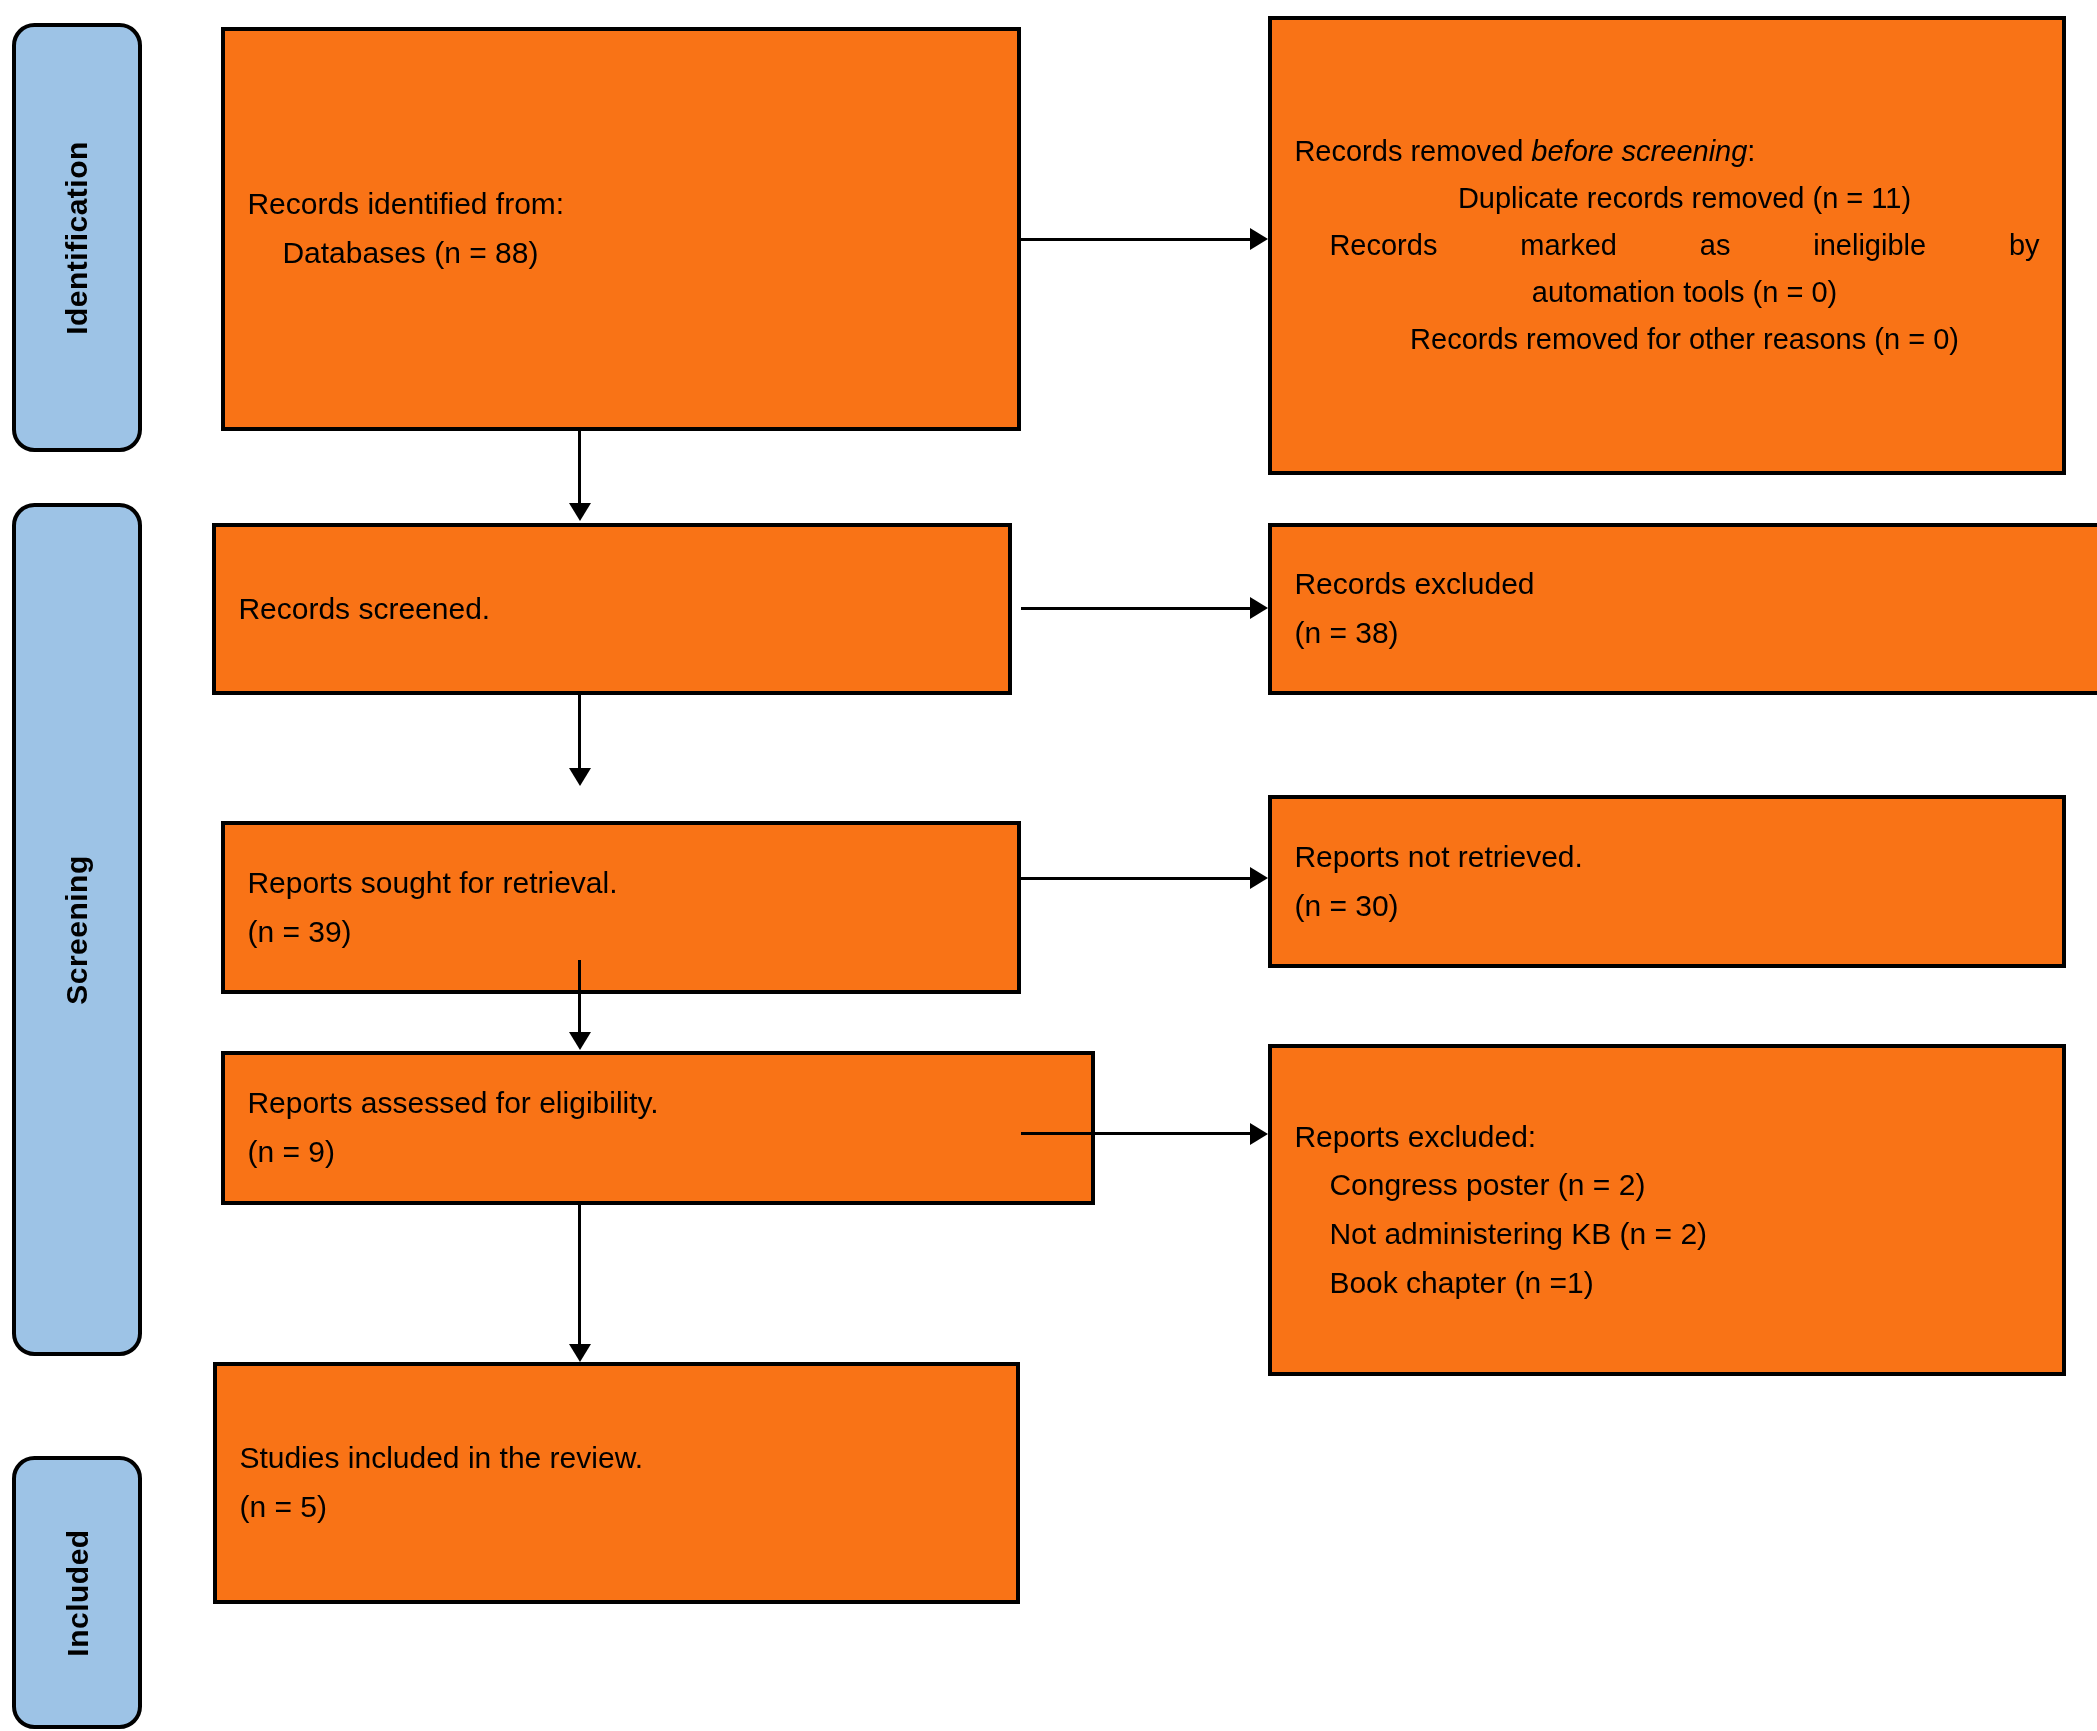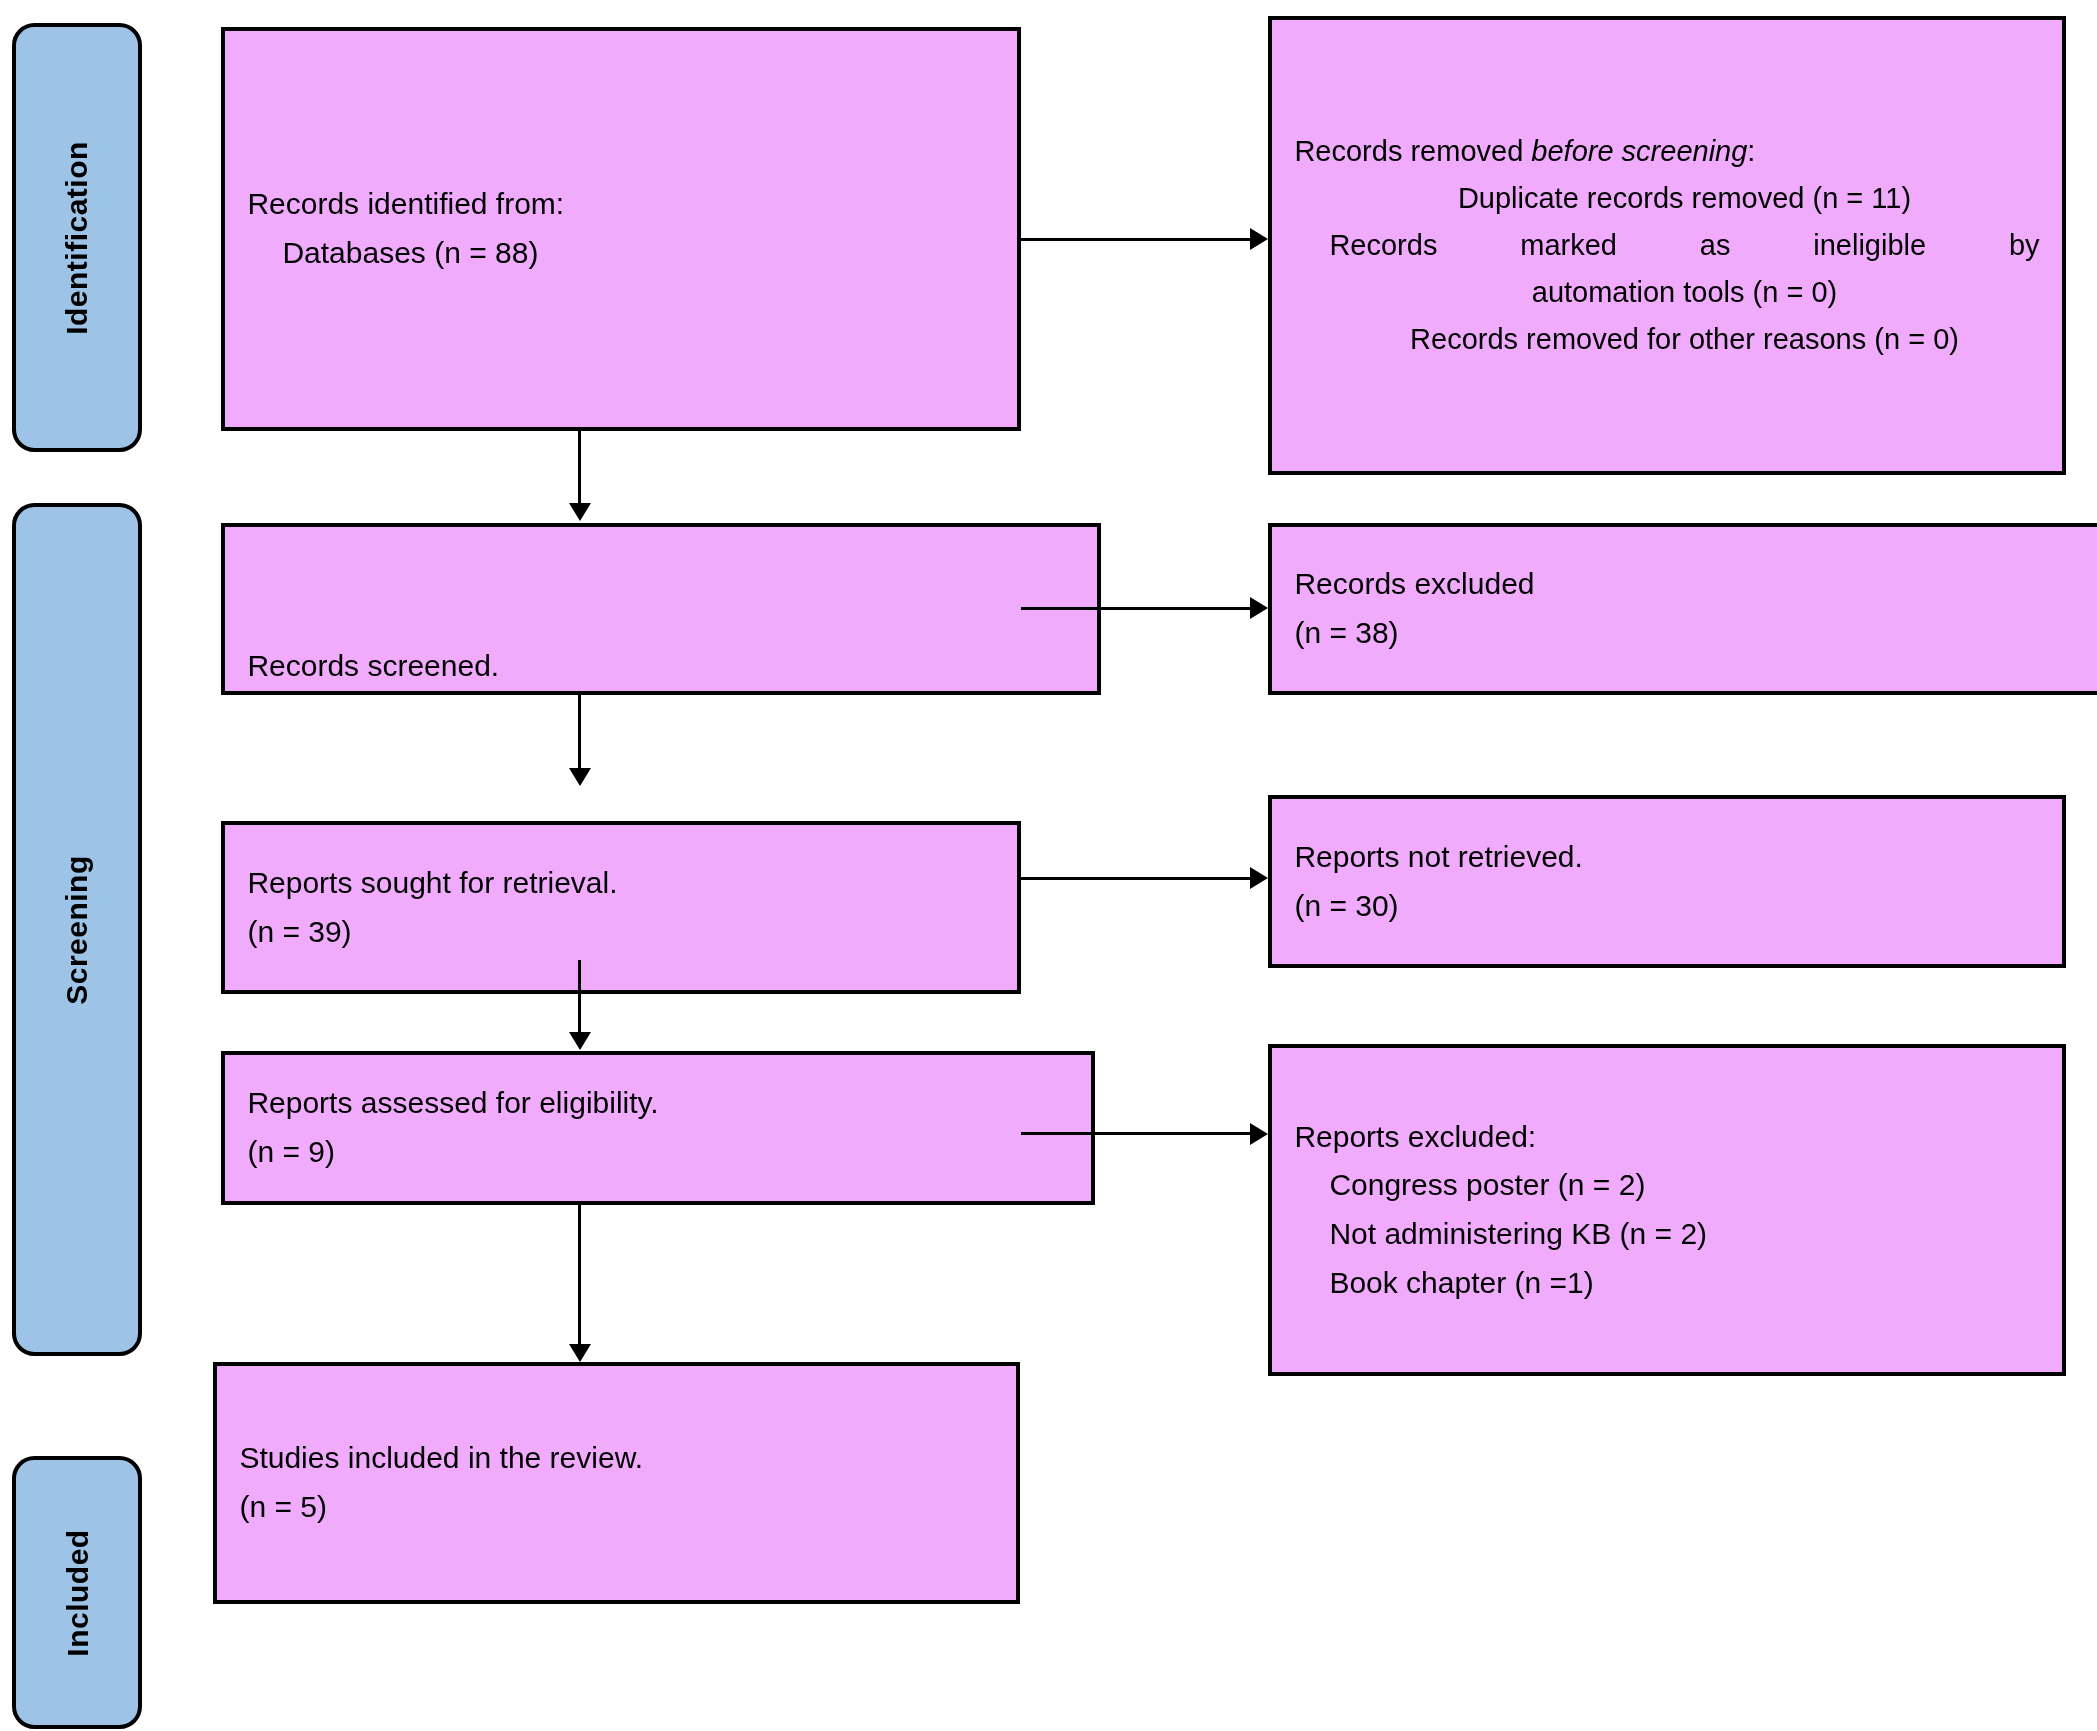--- a/index.html
+++ b/index.html
@@ -33,21 +33,21 @@
     white-space: nowrap;
     font-size: 30px;
     font-weight: bold;
     color: #000000;
     letter-spacing: 0.5px;
   }
 
   
   .box {
     position: absolute;
-    background: #f0abfc;
+    background: #f97316;
     border: 4.4px solid #000000;
     box-sizing: border-box;
     display: flex;
     flex-direction: column;
     justify-content: center;
   }
   .box-inner {
     padding: 0 22.4px;
     color: #000000;
     font-size: 30px;
@@ -131,21 +131,21 @@
       <span class="nojust">Records removed for other reasons (n = 0)</span>
     </div>
   </div>
 
   <div class="hline" style="left:1021px; top:238px; width:229px;"></div>
   <div class="arrow-right" style="left:1250px; top:228px;"></div>
 
   <div class="vline" style="left:578px; top:431px; width:3.4px; height:74px;"></div>
   <div class="arrow-down" style="left:569px; top:503px;"></div>
 
-  <div class="box" style="left:221px; top:523px; width:880px; height:172px;justify-content:flex-end;">
+  <div class="box" style="left:212px; top:523px; width:800px; height:172px;">
     <div class="box-inner">
       <span class="line">Records screened.</span>
       <span class="gap"></span>
     </div>
   </div>
 
   <div class="box" style="left:1268px; top:523px; width:848px; height:172px;">
     <div class="box-inner">
       <span class="line">Records excluded</span>
       <span class="gap"></span>

